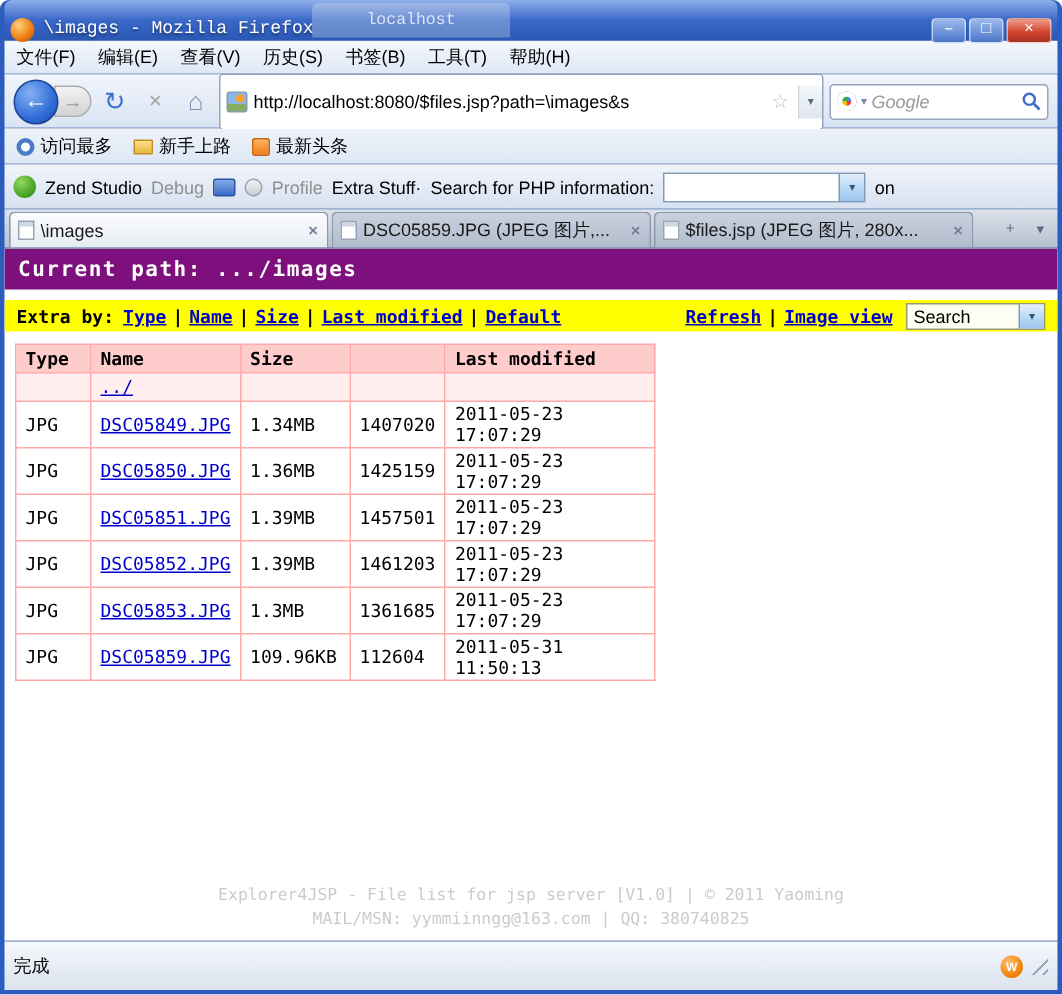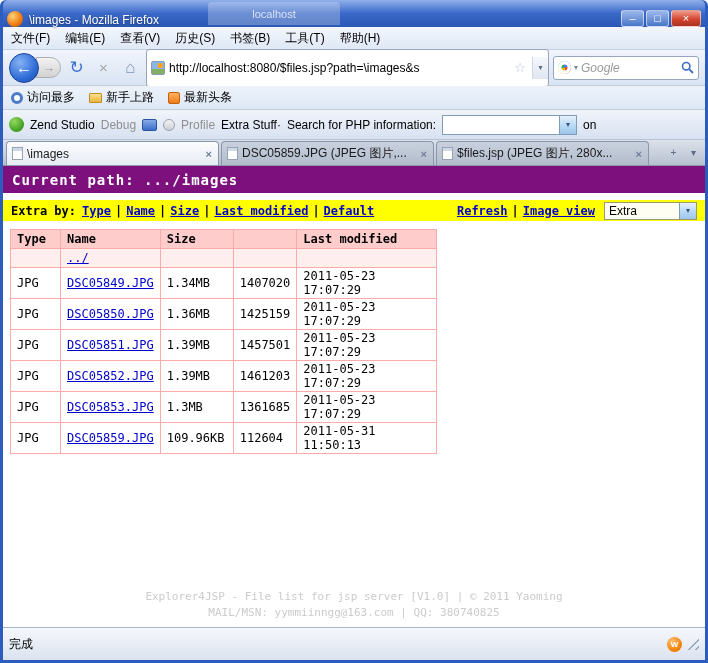--- a/index.html
+++ b/index.html
@@ -3,23 +3,23 @@
 <meta charset="utf-8">
 <style>
   * { box-sizing: border-box; margin: 0; padding: 0; }
   html,body { width:708px; height:663px; }
   body { font-family:"Liberation Sans", sans-serif; font-size:12px; background:#fff; }
 
   .window { width:708px; height:663px; background:#2c5cbe; padding:0 3px 3px;
             display:flex; flex-direction:column; border-radius:6px 6px 0 0; }
 
   
-  .titlebar { height:27px; flex:0 0 27px; display:flex; align-items:flex-end; position:relative;
+  .titlebar { height:27px; flex:0 0 27px; display:flex; align-items:flex-start; position:relative;
               background:linear-gradient(#8fb0ea, #3a68c9 50%, #2a58b4);
-              border-radius:5px 5px 0 0; padding:0 4px; }
+              border-radius:5px 5px 0 0; padding:12px 4px;font-family:Liberation Mono, monospace; }
   .fx-icon { width:16px; height:16px; border-radius:50%;
              background:radial-gradient(circle at 35% 32%, #ffd27a, #f07f13 55%, #a34a08); }
   .title-text { margin-left:6px; color:#fff; font-size:12px; text-shadow:0 1px 2px rgba(0,0,0,.45); white-space:nowrap; }
   .ghost-tab { position:absolute; left:205px; top:2px; width:132px; height:23px;
                background:rgba(225,232,243,.30); border-radius:4px 4px 0 0;
                display:flex; align-items:center; justify-content:center;
                color:rgba(255,255,255,.75); font-size:11px; }
   .win-buttons { margin-left:auto; display:flex; gap:2px; align-items:center; }
   .win-btn { width:23px; height:17px; border:1px solid rgba(255,255,255,.55); border-radius:3px;
              display:flex; align-items:center; justify-content:center; color:#fff; font-size:11px; line-height:1;
@@ -251,21 +251,21 @@
       <a class="link">Size</a>
       <span class="sep">|</span>
       <a class="link">Last modified</a>
       <span class="sep">|</span>
       <a class="link">Default</a>
       <span class="sort-right">
         <a class="link">Refresh</a>
         <span class="sep">|</span>
         <a class="link">Image view</a>
         <span class="view-combo">
-          <span>Extra</span>
+          <span>Search</span>
           <span class="combo-btn">▾</span>
         </span>
       </span>
     </div>
 
     <table class="files">
       <tbody>
           <tr>
         <th class="col-type">Type</th>
         <th class="col-name">Name</th>

